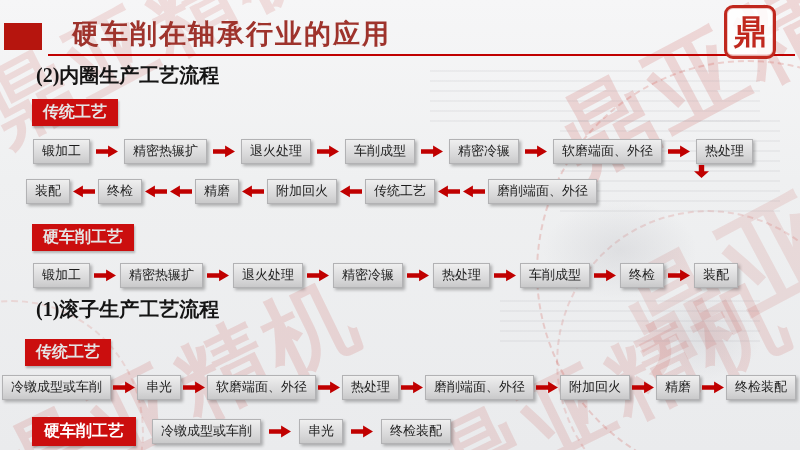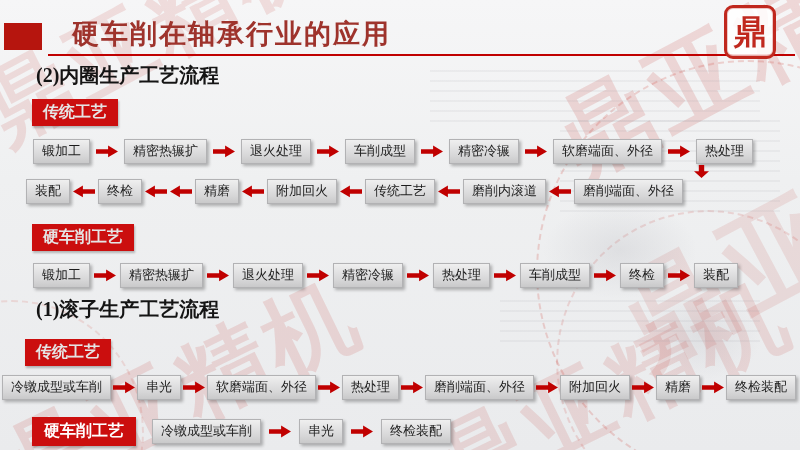--- a/index.html
+++ b/index.html
@@ -119,21 +119,20 @@
     <span class="arw l"></span>
     <span class="pbox">终检</span>
     <span class="arw l"></span>
     <span class="arw l"></span>
     <span class="pbox">精磨</span>
     <span class="arw l"></span>
     <span class="pbox">附加回火</span>
     <span class="arw l"></span>
     <span class="pbox">传统工艺</span>
     <span class="arw l"></span>
-    <span class="pbox">磨削内滚道</span>
     <span class="arw l"></span>
     <span class="pbox">磨削端面、外径</span>
   </div>
 
   <div class="red-label lab2">硬车削工艺</div>
 
   <div class="flow row3">
     <span class="pbox">锻加工</span>
     <span class="arw r"></span>
     <span class="pbox">精密热辗扩</span>

